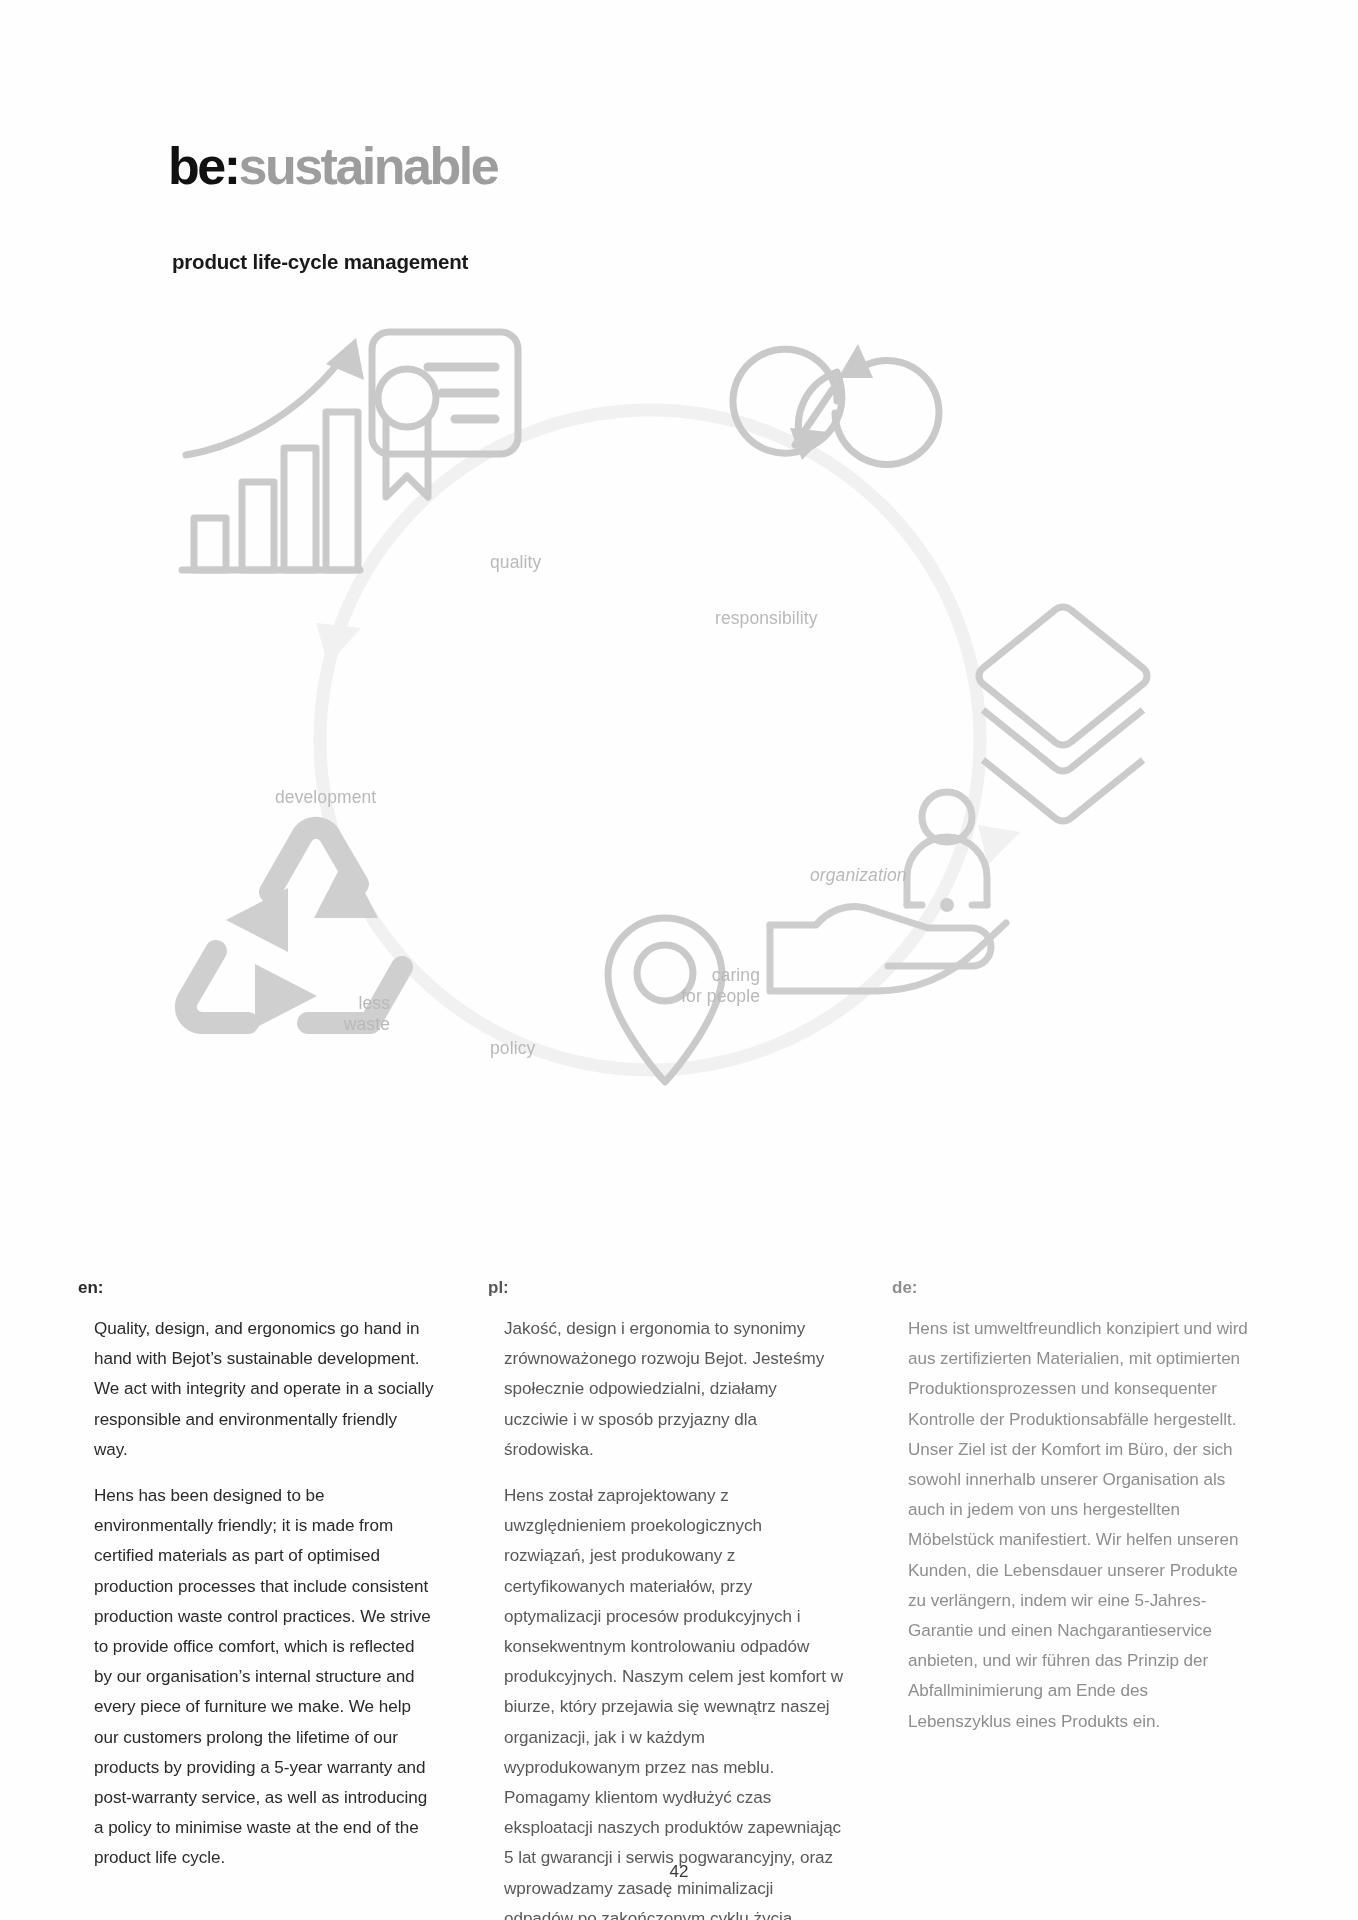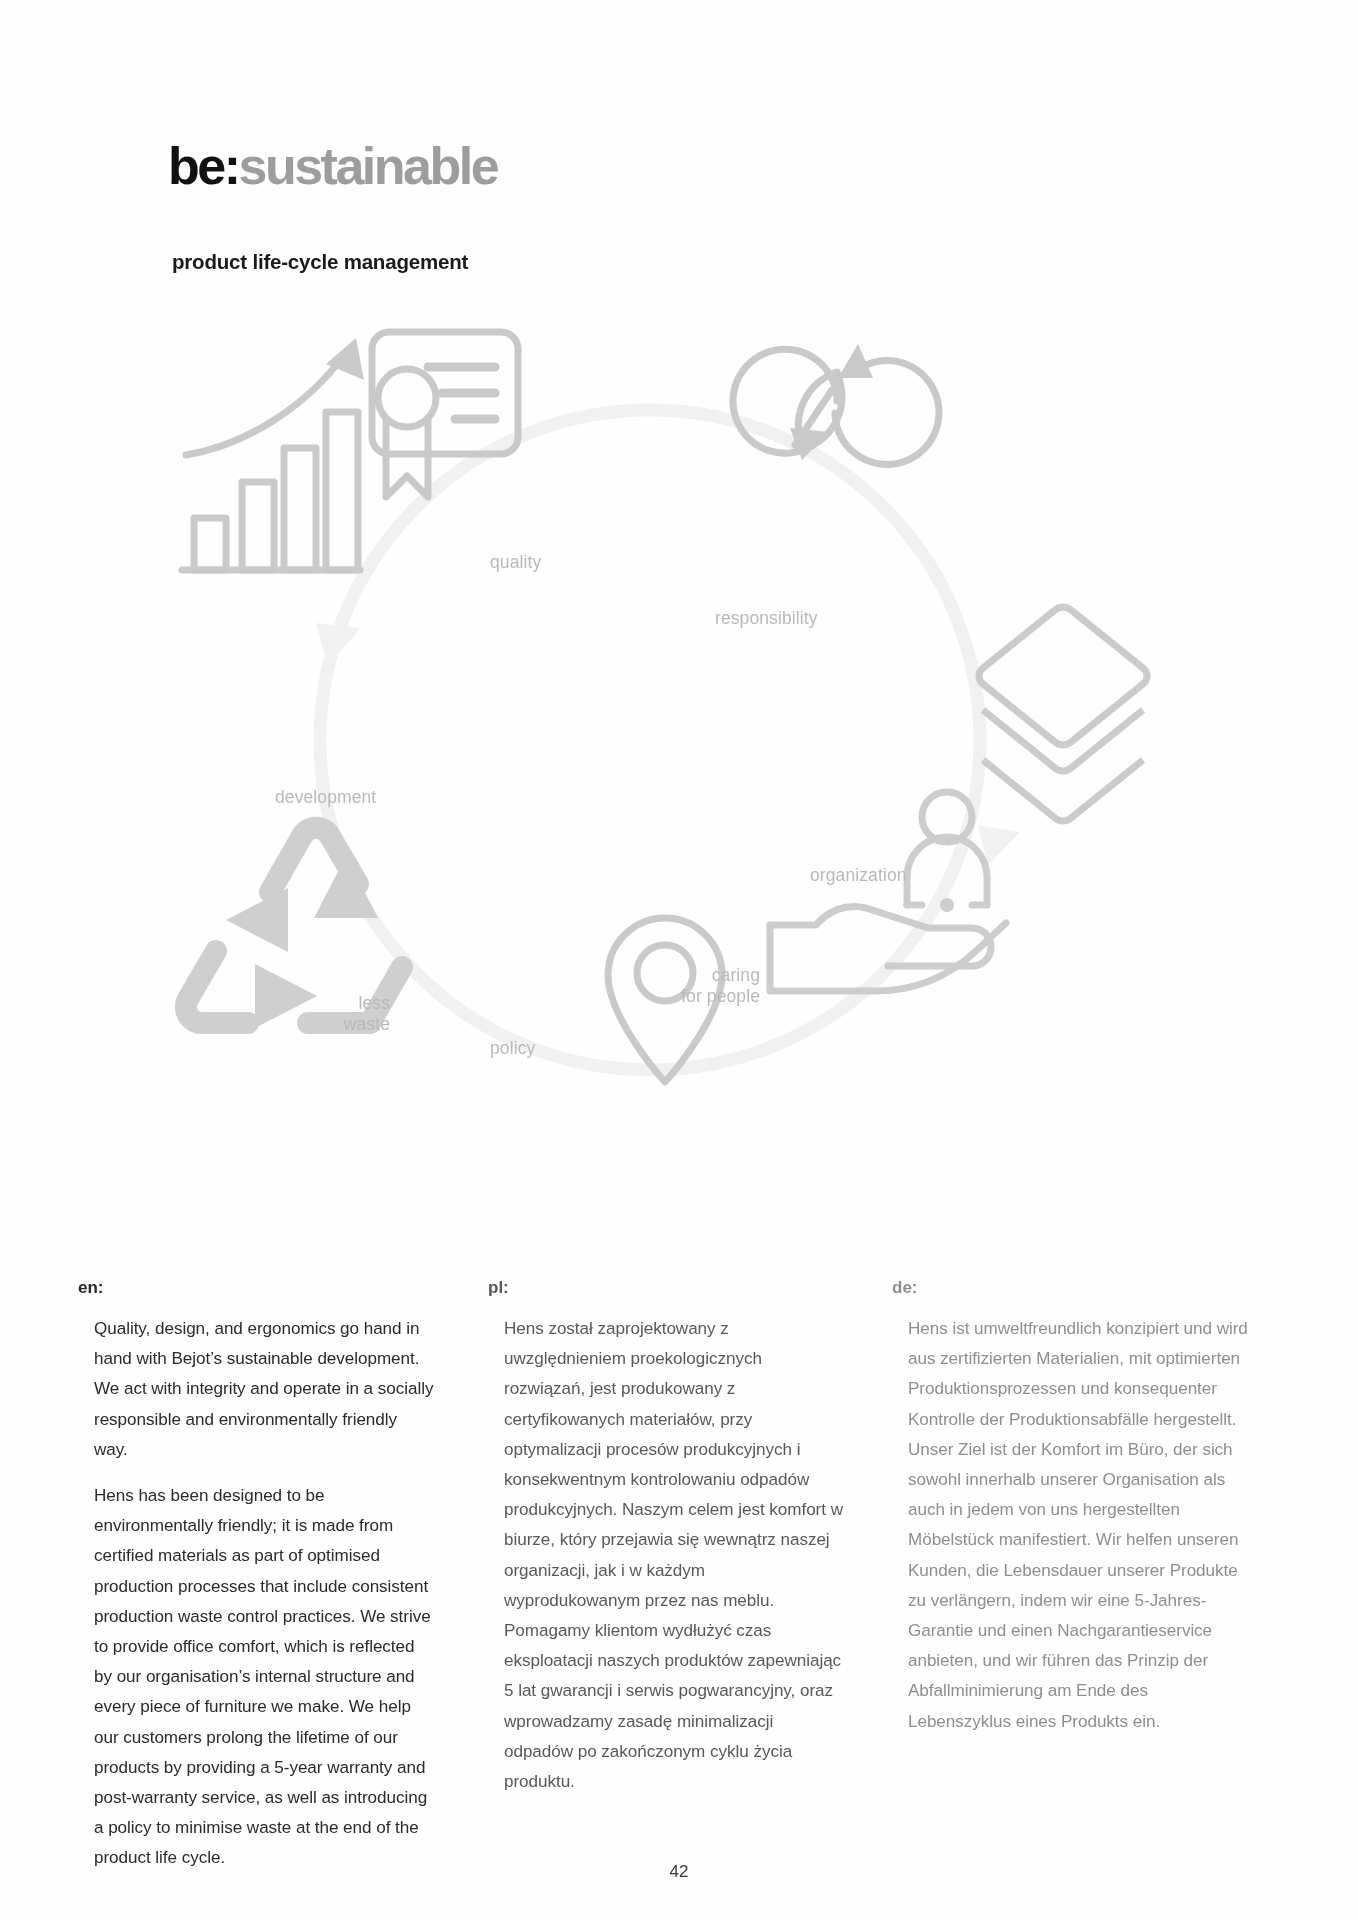--- a/index.html
+++ b/index.html
@@ -132,39 +132,40 @@
         <rect x="176" y="92" width="32" height="158"></rect>
         <path d="M36 135 c60 -10 120 -48 160 -102"></path>
       </g>
       <g fill="#cacaca">
         <polygon points="206,18 214,60 176,44"></polygon>
       </g>
     </svg>
 
     <span class="lbl" style="left:340px;top:232px;">quality</span>
     <span class="lbl" style="left:565px;top:288px;">responsibility</span>
-    <span class="lbl" style="left:660px;top:545px;">organization</span>
+    <span class="lbl" style="left:660px;top:545px;font-style:italic;">organization</span>
     <span class="lbl r" style="left:500px;top:645px;width:110px;">caring
 for people</span>
     <span class="lbl" style="left:340px;top:718px;">policy</span>
     <span class="lbl r" style="left:160px;top:626px;width:80px;margin-top:47px;">less
 waste</span>
     <span class="lbl" style="left:125px;top:467px;">development</span>
   </div>
 
   <div class="cols">
 
     <div class="col en">
       <span class="tag">en:</span>
       <p>Quality, design, and ergonomics go hand in hand with Bejot’s sustainable development. We act with integrity and operate in a socially responsible and environmentally friendly way.</p>
       <p><b>Hens</b><span> has been designed to be environmentally friendly; it is made from certified materials as part of optimised production processes that include consistent production waste control practices. We strive to provide office comfort, which is reflected by our organisation’s internal structure and every piece of furniture we make. We help our customers prolong the lifetime of our products by providing a 5-year warranty and post-warranty service, as well as introducing a policy to minimise waste at the end of the product life cycle.</span></p>
     </div>
 
     <div class="col pl">
       <span class="tag">pl:</span>
+      <p>Jakość, design i ergonomia to synonimy zrównoważonego rozwoju Bejot. Jesteśmy społecznie odpowiedzialni, działamy uczciwie i w sposób przyjazny dla środowiska.</p>
       <p><b>Hens</b><span> został zaprojektowany z uwzględnieniem proekologicznych rozwiązań, jest produkowany z certyfikowanych materiałów, przy optymalizacji procesów produkcyjnych i konsekwentnym kontrolowaniu odpadów produkcyjnych. Naszym celem jest komfort w biurze, który przejawia się wewnątrz naszej organizacji, jak i w każdym wyprodukowanym przez nas meblu. Pomagamy klientom wydłużyć czas eksploatacji naszych produktów zapewniając 5 lat gwarancji i serwis pogwarancyjny, oraz wprowadzamy zasadę minimalizacji odpadów po zakończonym cyklu życia produktu.</span></p>
     </div>
 
     <div class="col de">
       <span class="tag">de:</span>
       <p><b>Hens</b><span> ist umweltfreundlich konzipiert und wird aus zertifizierten Materialien, mit optimierten Produktionsprozessen und konsequenter Kontrolle der Produktionsabfälle hergestellt. Unser Ziel ist der Komfort im Büro, der sich sowohl innerhalb unserer Organisation als auch in jedem von uns hergestellten Möbelstück manifestiert. Wir helfen unseren Kunden, die Lebensdauer unserer Produkte zu verlängern, indem wir eine 5-Jahres-Garantie und einen Nachgarantieservice anbieten, und wir führen das Prinzip der Abfallminimierung am Ende des Lebenszyklus eines Produkts ein.</span></p>
     </div>
   </div>
 
   <div class="folio">42</div>

